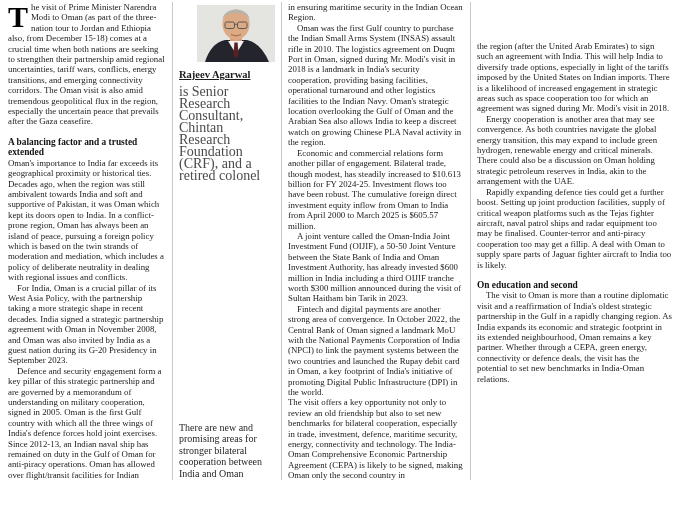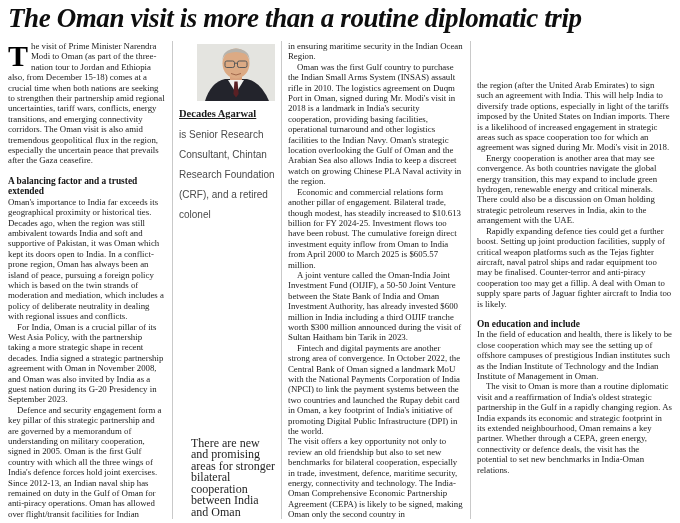--- a/index.html
+++ b/index.html
@@ -70,41 +70,39 @@
   .author-photo svg { display: block; width: 100%; height: 100%; }
   .author-name {
     font-family: "Liberation Serif", serif;
     font-weight: bold;
     font-size: 10.5px;
     text-decoration: underline;
     color: #1a1a1a;
     margin-bottom: 6px;
   }
   .author-bio {
-    font-family: Liberation Sans, sans-serif;
-    font-size: 10px;
-    line-height: 20px;
+    font-family: Liberation Serif, serif;
+    font-size: 14px;
+    line-height: 12px;
     color: #4a4a4a;
   }
   .pull-quote {
     margin-top: auto;
     font-family: "Liberation Serif", serif;
-    font-size: 12px;
+    font-size: 10px;
     line-height: 11.5px;
     color: #1f1f1f;
     padding-bottom: 1px;
-    margin-left: 12px;
   }
 </style>
 </head>
 <body>
 
 <div class="page">
 
-  <h1 class="headline">The Oman visit is more than a routine diplomatic trip</h1>
 
   <div class="columns">
 
     <div class="col col-1">
         <p><span class="dropcap">T</span>he visit of Prime Minister Narendra Modi to Oman (as part of the three-nation tour to Jordan and Ethiopia also, from December 15-18) comes at a crucial time when both nations are seeking to strengthen their partnership amid regional uncertainties, tariff wars, conflicts, energy transitions, and emerging connectivity corridors. The Oman visit is also amid tremendous geopolitical flux in the region, especially the uncertain peace that prevails after the Gaza ceasefire.</p>
         <h3 class="sub">A balancing factor and a trusted extended</h3>
         <p>Oman's importance to India far exceeds its geographical proximity or historical ties. Decades ago, when the region was still ambivalent towards India and soft and supportive of Pakistan, it was Oman which kept its doors open to India. In a conflict-prone region, Oman has always been an island of peace, pursuing a foreign policy which is based on the twin strands of moderation and mediation, which includes a policy of deliberate neutrality in dealing with regional issues and conflicts.</p>
         <p class="ind">For India, Oman is a crucial pillar of its West Asia Policy, with the partnership taking a more strategic shape in recent decades. India signed a strategic partnership agreement with Oman in November 2008, and Oman was also invited by India as a guest nation during its G-20 Presidency in September 2023.</p>
         <p class="ind">Defence and security engagement form a key pillar of this strategic partnership and are governed by a memorandum of understanding on military cooperation, signed in 2005. Oman is the first Gulf country with which all the three wings of India's defence forces hold joint exercises. Since 2012-13, an Indian naval ship has remained on duty in the Gulf of Oman for anti-piracy operations. Oman has allowed over flight/transit facilities for Indian military aircraft. In recent years, both countries have cooperated</p>
       </div>
@@ -120,21 +118,21 @@
           <path d="M31 36 L39 49 L47 36 Z" fill="#f2f2f0"></path>
           <path d="M37.4 37.5 L40.6 37.5 L41.6 50 L39 53.5 L36.4 50 Z" fill="#5a2024"></path>
           <ellipse cx="39" cy="19.5" rx="13.5" ry="15" fill="#dcaa84"></ellipse>
           <path d="M25.5 17 Q25 5.5 39 4.5 Q53 5.5 52.5 17 Q52 11.5 47.5 9.5 Q43 8 39 8 Q35 8 30.5 9.5 Q26 11.5 25.5 17 Z" fill="#b7b3ac"></path>
           <rect x="28" y="17" width="9.5" height="6.5" rx="1.8" fill="none" stroke="#575757" stroke-width="1"></rect>
           <rect x="40.5" y="17" width="9.5" height="6.5" rx="1.8" fill="none" stroke="#575757" stroke-width="1"></rect>
           <line x1="37.5" y1="19.2" x2="40.5" y2="19.2" stroke="#575757" stroke-width="1"></line>
           <path d="M34 29.5 Q39 32.5 44 29.5" stroke="#a1674a" stroke-width="1" fill="none"></path>
         </svg>
       </div>
-      <div class="author-name">Decades Agarwal</div>
+      <div class="author-name">Rajeev Agarwal</div>
       <div class="author-bio">is Senior Research Consultant, Chintan Research Foundation (CRF), and a retired colonel</div>
       <div class="pull-quote">There are new and promising areas for stronger bilateral cooperation between India and Oman</div>
     </div>
 
     <div class="vrule"></div>
 
     <div class="col col-3">
         <p>in ensuring maritime security in the Indian Ocean Region.</p>
         <p class="ind">Oman was the first Gulf country to purchase the Indian Small Arms System (INSAS) assault rifle in 2010. The logistics agreement on Duqm Port in Oman, signed during Mr. Modi's visit in 2018 is a landmark in India's security cooperation, providing basing facilities, operational turnaround and other logistics facilities to the Indian Navy. Oman's strategic location overlooking the Gulf of Oman and the Arabian Sea also allows India to keep a discreet watch on growing Chinese PLA Naval activity in the region.</p>
         <p class="ind">Economic and commercial relations form another pillar of engagement. Bilateral trade, though modest, has steadily increased to $10.613 billion for FY 2024-25. Investment flows too have been robust. The cumulative foreign direct investment equity inflow from Oman to India from April 2000 to March 2025 is $605.57 million.</p>
@@ -142,19 +140,18 @@
         <p class="ind">Fintech and digital payments are another strong area of convergence. In October 2022, the Central Bank of Oman signed a landmark MoU with the National Payments Corporation of India (NPCI) to link the payment systems between the two countries and launched the Rupay debit card in Oman, a key footprint of India's initiative of promoting Digital Public Infrastructure (DPI) in the world.</p>
         <p>The visit offers a key opportunity not only to review an old friendship but also to set new benchmarks for bilateral cooperation, especially in trade, investment, defence, maritime security, energy, connectivity and technology. The India-Oman Comprehensive Economic Partnership Agreement (CEPA) is likely to be signed, making Oman only the second country in</p>
       </div>
 
     <div class="vrule"></div>
 
     <div class="col col-4">
         <p>the region (after the United Arab Emirates) to sign such an agreement with India. This will help India to diversify trade options, especially in light of the tariffs imposed by the United States on Indian imports. There is a likelihood of increased engagement in strategic areas such as space cooperation too for which an agreement was signed during Mr. Modi's visit in 2018.</p>
         <p class="ind">Energy cooperation is another area that may see convergence. As both countries navigate the global energy transition, this may expand to include green hydrogen, renewable energy and critical minerals. There could also be a discussion on Oman holding strategic petroleum reserves in India, akin to the arrangement with the UAE.</p>
         <p class="ind">Rapidly expanding defence ties could get a further boost. Setting up joint production facilities, supply of critical weapon platforms such as the Tejas fighter aircraft, naval patrol ships and radar equipment too may be finalised. Counter-terror and anti-piracy cooperation too may get a fillip. A deal with Oman to supply spare parts of Jaguar fighter aircraft to India too is likely.</p>
-        <h3 class="sub">On education and include</h3>
-        <p>In the field of education and health, there is likely to be close cooperation which may see the setting up of offshore campuses of prestigious Indian institutes such as the Indian Institute of Technology and the Indian Institute of Management in Oman.</p>
+        <h3 class="sub">On education and second</h3>
         <p class="ind">The visit to Oman is more than a routine diplomatic visit and a reaffirmation of India's oldest strategic partnership in the Gulf in a rapidly changing region. As India expands its economic and strategic footprint in its extended neighbourhood, Oman remains a key partner. Whether through a CEPA, green energy, connectivity or defence deals, the visit has the potential to set new benchmarks in India-Oman relations.</p>
       </div>
 
   </div>
 </div>
 
 </body></html>

